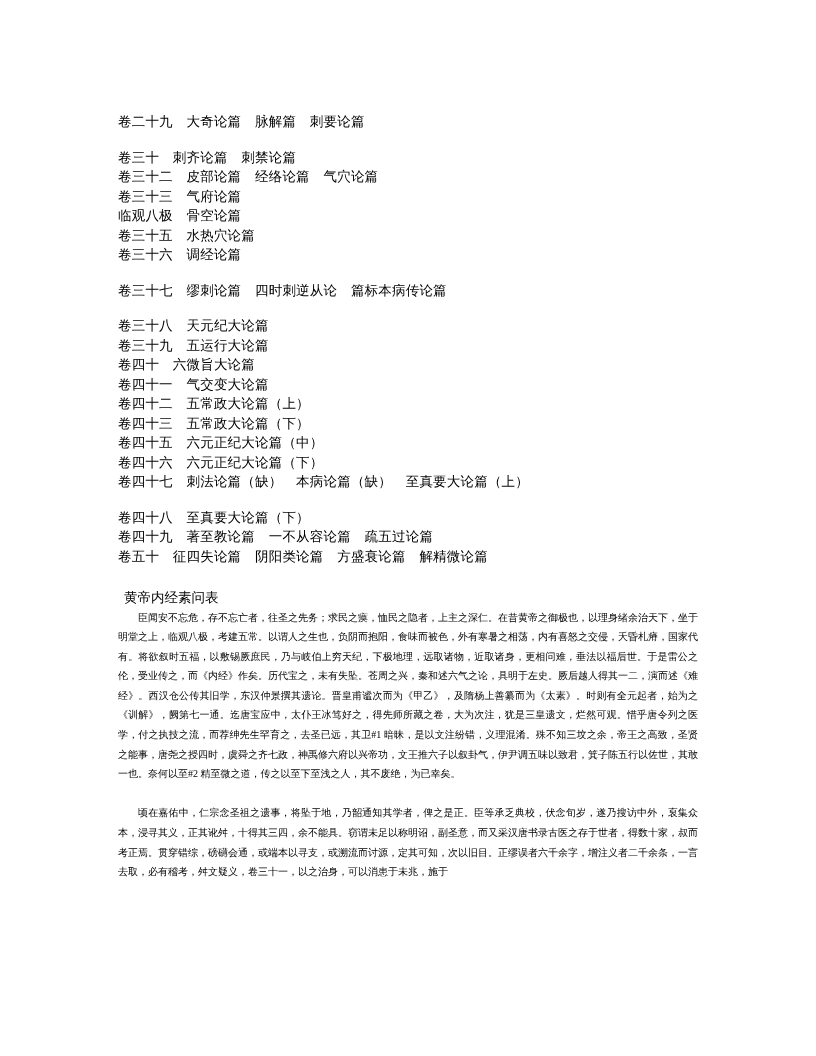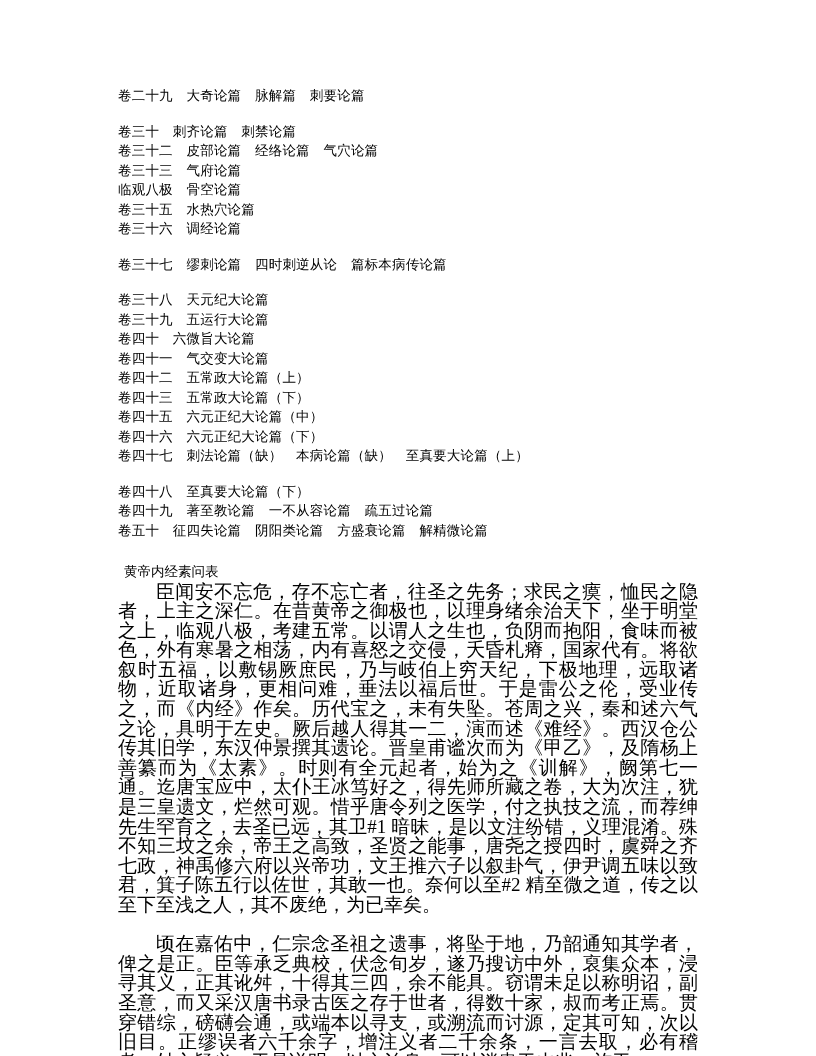--- a/index.html
+++ b/index.html
@@ -11,39 +11,39 @@
     width: 816px;
     height: 1056px;
     font-family: "Liberation Serif", "DejaVu Serif", serif;
     color: #000000;
   }
   .page {
     position: relative;
     width: 816px;
     height: 1056px;
     box-sizing: border-box;
-    padding: 86px 118px 0 118px;
+    padding: 112px 118px 0 118px;
   }
   .toc-group {
     margin: 0 0 16px 0;
   }
   .toc-line {
     font-size: 13.5px;
     line-height: 19.5px;
     white-space: pre;
     letter-spacing: 0.2px;
   }
   .body-title {
     font-size: 13.5px;
     line-height: 19.5px;
     margin: 0 0 0 6px;
     white-space: pre;
   }
   .para {
-    font-size: 19px;
+    font-size: 10px;
     line-height: 19.6px;
     text-align: justify;
     text-justify: inter-character;
     text-indent: 2em;
     margin: 0;
   }
   .para + .para {
     margin-top: 19.6px;
   }
   .spacer-xs { height: 6px; }
@@ -86,15 +86,15 @@
     <div class="toc-line">卷四十八　至真要大论篇（下）</div>
     <div class="toc-line">卷四十九　著至教论篇　一不从容论篇　疏五过论篇</div>
     <div class="toc-line">卷五十　征四失论篇　阴阳类论篇　方盛衰论篇　解精微论篇</div>
   </div>
 
   <div class="spacer-xs"></div>
 
   <div class="body-title">黄帝内经素问表</div>
 
   <p class="para">臣闻安不忘危，存不忘亡者，往圣之先务；求民之瘼，恤民之隐者，上主之深仁。在昔黄帝之御极也，以理身绪余治天下，坐于明堂之上，临观八极，考建五常。以谓人之生也，负阴而抱阳，食味而被色，外有寒暑之相荡，内有喜怒之交侵，夭昏札瘠，国家代有。将欲叙时五福，以敷锡厥庶民，乃与岐伯上穷天纪，下极地理，远取诸物，近取诸身，更相问难，垂法以福后世。于是雷公之伦，受业传之，而《内经》作矣。历代宝之，未有失坠。苍周之兴，秦和述六气之论，具明于左史。厥后越人得其一二，演而述《难经》。西汉仓公传其旧学，东汉仲景撰其遗论。晋皇甫谧次而为《甲乙》，及隋杨上善纂而为《太素》。时则有全元起者，始为之《训解》，阙第七一通。迄唐宝应中，太仆王冰笃好之，得先师所藏之卷，大为次注，犹是三皇遗文，烂然可观。惜乎唐令列之医学，付之执技之流，而荐绅先生罕育之，去圣已远，其卫#1 暗昧，是以文注纷错，义理混淆。殊不知三坟之余，帝王之高致，圣贤之能事，唐尧之授四时，虞舜之齐七政，神禹修六府以兴帝功，文王推六子以叙卦气，伊尹调五味以致君，箕子陈五行以佐世，其敢一也。奈何以至#2 精至微之道，传之以至下至浅之人，其不废绝，为已幸矣。</p>
-  <p class="para">顷在嘉佑中，仁宗念圣祖之遗事，将坠于地，乃韶通知其学者，俾之是正。臣等承乏典校，伏念旬岁，遂乃搜访中外，裒集众本，浸寻其义，正其讹舛，十得其三四，余不能具。窃谓未足以称明诏，副圣意，而又采汉唐书录古医之存于世者，得数十家，叔而考正焉。贯穿错综，磅礴会通，或端本以寻支，或溯流而讨源，定其可知，次以旧目。正缪误者六千余字，增注义者二千余条，一言去取，必有稽考，舛文疑义，于是详明，以之治身，可以消患于未兆，施于</p>
+  <p class="para">顷在嘉佑中，仁宗念圣祖之遗事，将坠于地，乃韶通知其学者，俾之是正。臣等承乏典校，伏念旬岁，遂乃搜访中外，裒集众本，浸寻其义，正其讹舛，十得其三四，余不能具。窃谓未足以称明诏，副圣意，而又采汉唐书录古医之存于世者，得数十家，叔而考正焉。贯穿错综，磅礴会通，或端本以寻支，或溯流而讨源，定其可知，次以旧目。正缪误者六千余字，增注义者二千余条，一言去取，必有稽考，舛文疑义，卷三十一，以之治身，可以消患于未兆，施于</p>
 
 </div>
 
 </body></html>

